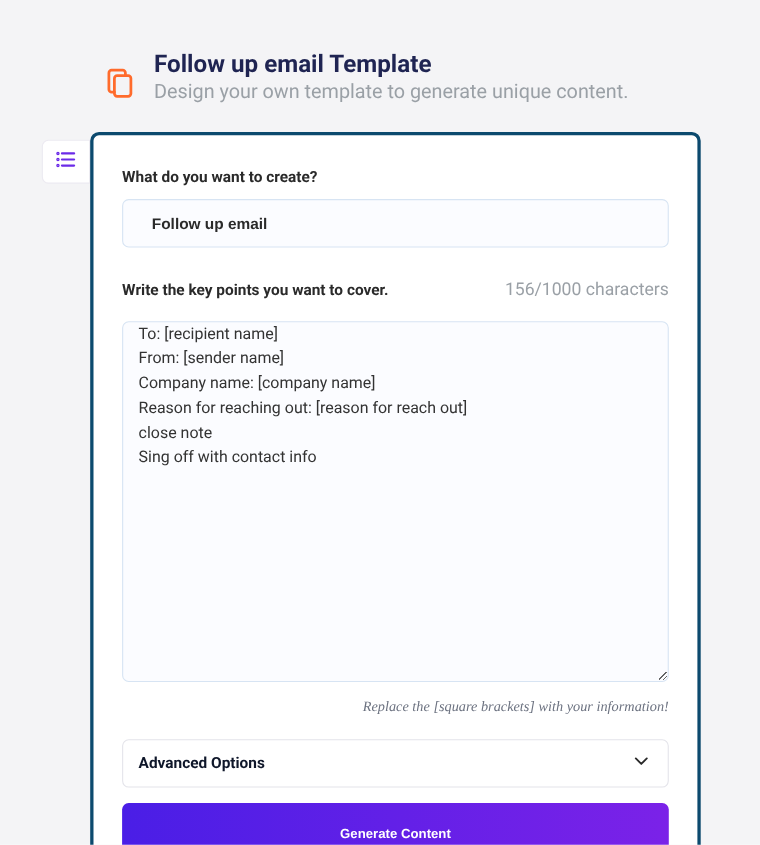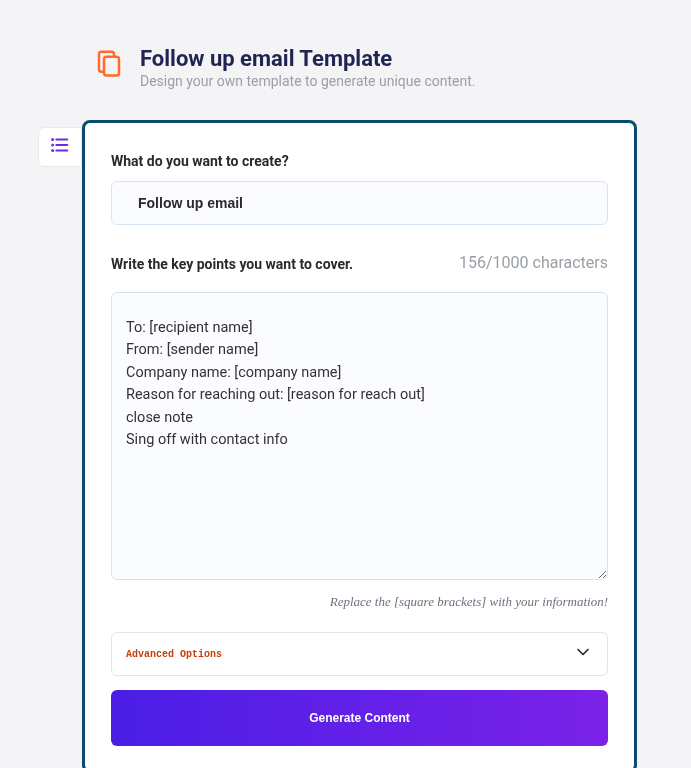--- a/index.html
+++ b/index.html
@@ -6,36 +6,36 @@
     body {
       width: 691px;
       height: 768px;
       background: #f4f4f6;
       font-family: -apple-system, BlinkMacSystemFont, "Segoe UI", Roboto, sans-serif;
       position: relative;
       overflow: hidden;
     }
     .header-row {
       display: flex;
-      align-items: flex-start;
+      align-items: flex-end;
       gap: 16px;
       padding: 46px 0 0 94px;
     }
     .header-icon {
       flex-shrink: 0;
       margin-top: 2px;
     }
     .header-text { }
     .page-title {
       font-size: 22px;
       font-weight: 700;
       color: #1f2452;
     }
     .page-subtitle {
-      font-size: 14px;
+      font-size: 18px;
       color: #9aa0a6;
       margin-top: 2px;
     }
     .side-tab {
       position: absolute;
       left: 38px;
       top: 127px;
       width: 44px;
       height: 40px;
       background: #fff;
@@ -82,22 +82,22 @@
       font-size: 14px;
       font-weight: 700;
       color: #2a2a2a;
       background: #fbfcff;
       border: 1px solid #d7e4f3;
       border-radius: 6px;
       outline: none;
     }
     .textarea {
       width: 100%;
-      height: 288px;
-      padding: 24px 14px;
+      height: 328px;
+      padding: 0 14px;
       font-size: 14.5px;
       font-family: inherit;
       line-height: 1.55;
       color: #333;
       background: #fbfcff;
       border: 1px solid #d7e4f3;
       border-radius: 6px;
       resize: both;
       outline: none;
     }
@@ -118,24 +118,23 @@
       border: 1px solid #e4e4ea;
       border-radius: 6px;
       background: #fff;
       display: flex;
       align-items: center;
       justify-content: space-between;
       padding: 0 14px;
       cursor: pointer;
     }
     .adv-label {
-      font-size: 10px;
-      font-weight: 700;
-      color: #c2410c;
-      font-family: Liberation Mono, monospace;
+      font-size: 14px;
+      font-weight: 700;
+      color: #0f172a;
     }
     .generate-btn {
       width: 100%;
       height: 56px;
       border: none;
       border-radius: 6px;
       background: linear-gradient(90deg, #4a1ee6 0%, #7b22e8 100%);
       color: #fff;
       font-size: 12px;
       font-weight: 600;

